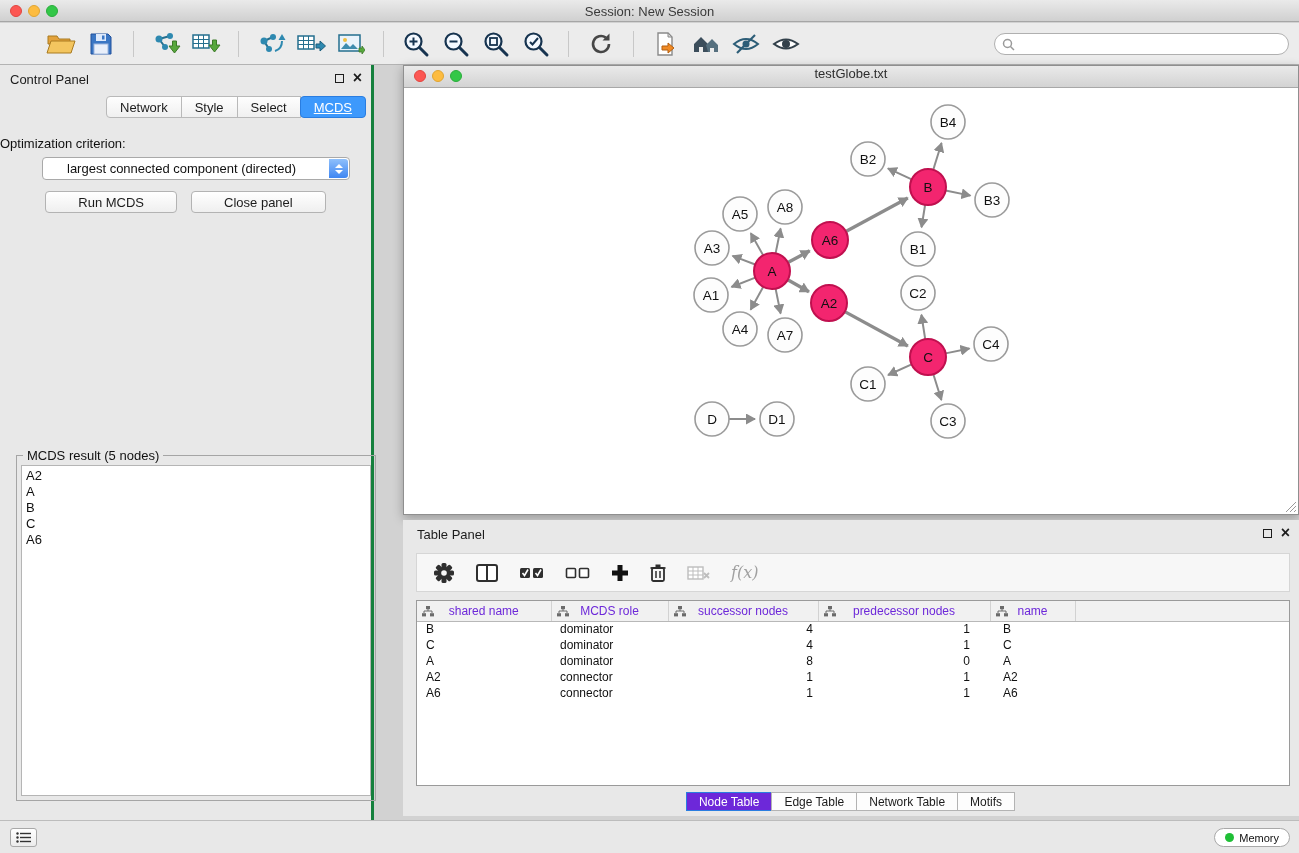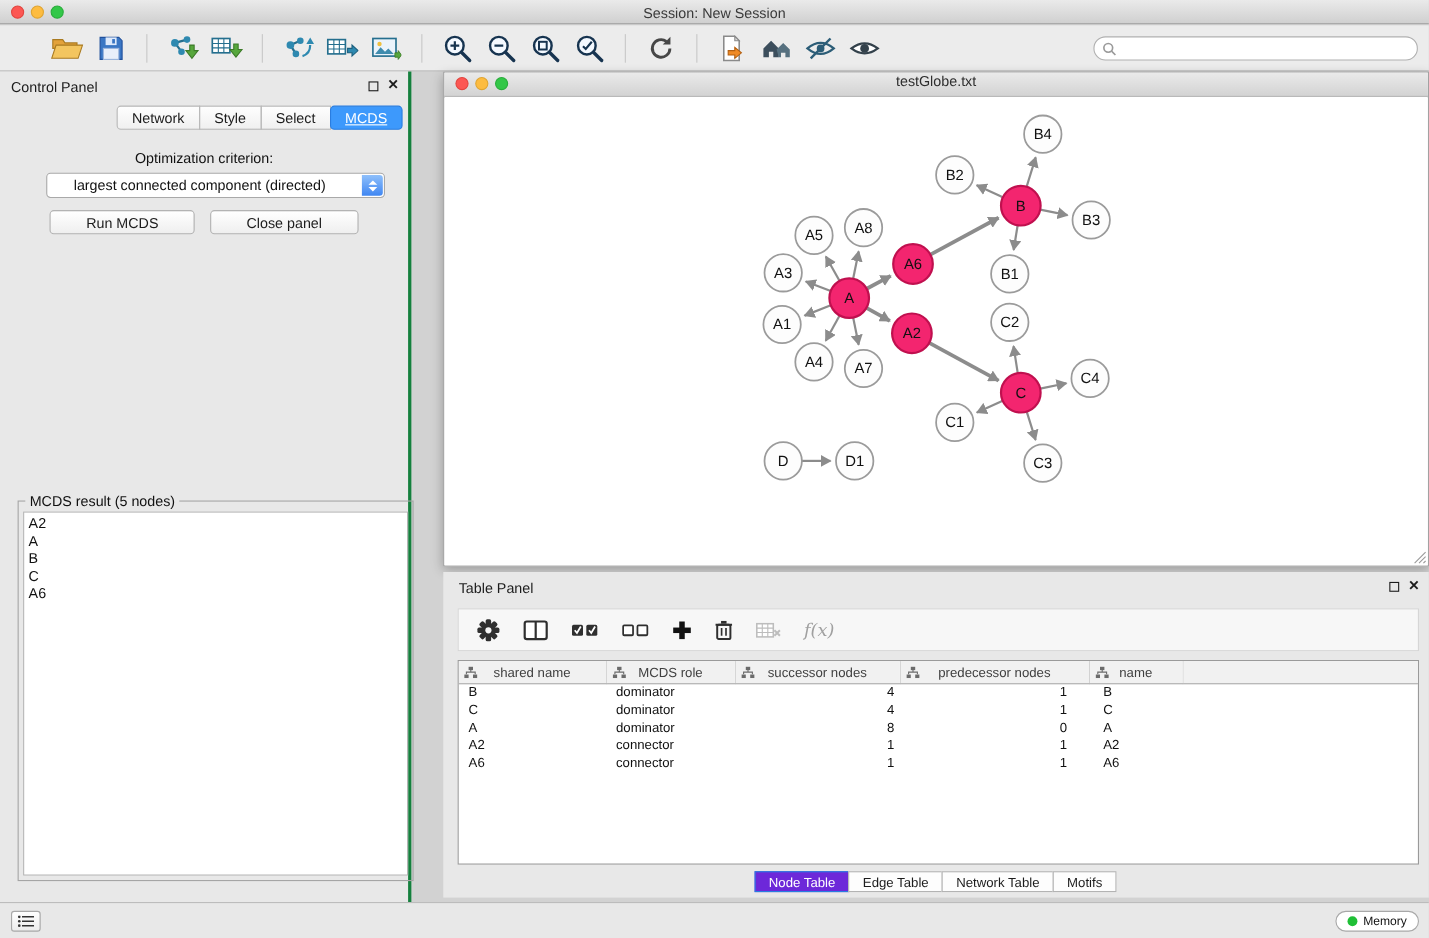--- a/index.html
+++ b/index.html
@@ -31,21 +31,21 @@
     border-right:3px solid #15803d; }
   .panel-title { font-size:13px; color:#1c1c1c; padding:7px 0 0 10px; }
   .panel-controls { position:absolute; right:9px; top:8px; display:flex; gap:9px; align-items:center; }
   .float-btn { width:9px; height:9px; border:1.5px solid #1c1c1c; }
   .close-btn { font-size:16px; font-weight:bold; color:#1c1c1c; line-height:10px; }
   .cp-tabs { position:absolute; left:78px; top:31px; display:flex;padding-left:28px; }
   .cp-tab { height:22px; padding:0 13px; font-size:13px; display:flex; align-items:center;
     background:linear-gradient(#fefefe,#f0f0f0); border:1px solid #b9b9b9; margin-left:-1px; color:#1c1c1c; }
   .cp-tab:first-child { border-radius:4px 0 0 4px; margin-left:0; }
   .cp-tab.active { background:#3d99fc; border-color:#2a7de0; color:#fff; border-radius:4px;text-decoration:underline; }
-  .opt-label { position:absolute; top:71px; left:0; right:0; text-align:center; font-size:13px; }
+  .opt-label { position:absolute; top:71px; left:0; right:0; font-size:13px; }
   .dropdown { position:absolute; top:92px; left:42px; width:308px; height:23px; background:#fff;
     border:1px solid #a9a9a9; border-radius:4px; font-size:13px; display:flex; align-items:center; padding-left:24px; }
   .dd-stepper { position:absolute; right:1px; top:1px; bottom:1px; width:19px; border-radius:0 3px 3px 0;
     background:linear-gradient(#8fc0fb,#3f86f2); display:flex; flex-direction:column; align-items:center; justify-content:center; gap:2px; }
   .dd-arrow { width:0; height:0; border-left:4px solid transparent; border-right:4px solid transparent; }
   .dd-arrow.up { border-bottom:4px solid #fff; }
   .dd-arrow.down { border-top:4px solid #fff; }
   .cp-buttons { position:absolute; top:126px; left:0; right:0; display:flex; justify-content:center; gap:14px; }
   .btn { height:22px; padding:0 32px; font-size:13px; background:linear-gradient(#ffffff,#efefef);
     border:1px solid #b3b3b3; border-radius:4px; display:flex; align-items:center; color:#1c1c1c; }
@@ -66,21 +66,21 @@
   
   .table-panel { position:absolute; left:403px; top:520px; width:896px; height:296px; background:#e8e8e8; }
   .tp-toolbar { position:absolute; top:33px; left:13px; right:9px; height:39px; background:#f7f7f7;
     border:1px solid #d6d6d6; display:flex; align-items:center; gap:20px; padding-left:16px; }
   .tp-tool { display:flex; align-items:center; justify-content:center; }
   .fx-label { font-family:"DejaVu Serif",serif; font-style:italic; font-size:16px; color:#a0a0a0; }
   .tp-table { position:absolute; top:80px; left:13px; right:9px; bottom:30px; background:#fff;
     border:1px solid #9a9a9a; overflow:hidden; }
   table { border-collapse:collapse; width:100%; table-layout:fixed; font-size:12px; }
   thead th { height:20px; background:#f1f1f1; border-bottom:1px solid #b8b8b8; border-right:1px solid #d2d2d2;
-    font-weight:normal; text-align:center; position:relative; color:#404040; overflow:hidden; }
+    font-weight:normal; text-align:center; position:relative; color:#6d28d9; overflow:hidden; }
   thead th.filler { border-right:none; }
   .col-icon { position:absolute; left:5px; top:5px; }
   tbody td { height:16px; white-space:nowrap; overflow:hidden; }
   tbody td:nth-child(1){ padding-left:9px; }
   tbody td:nth-child(2){ padding-left:9px; }
   tbody td:nth-child(3){ text-align:right; padding-right:5px; }
   tbody td:nth-child(4){ text-align:right; padding-right:20px; }
   tbody td:nth-child(5){ padding-left:13px; }
   .tp-tabs { position:absolute; bottom:5px; left:0; right:0; display:flex; justify-content:center; }
   .tp-tab { height:19px; padding:0 12px; font-size:12px; display:flex; align-items:center;

